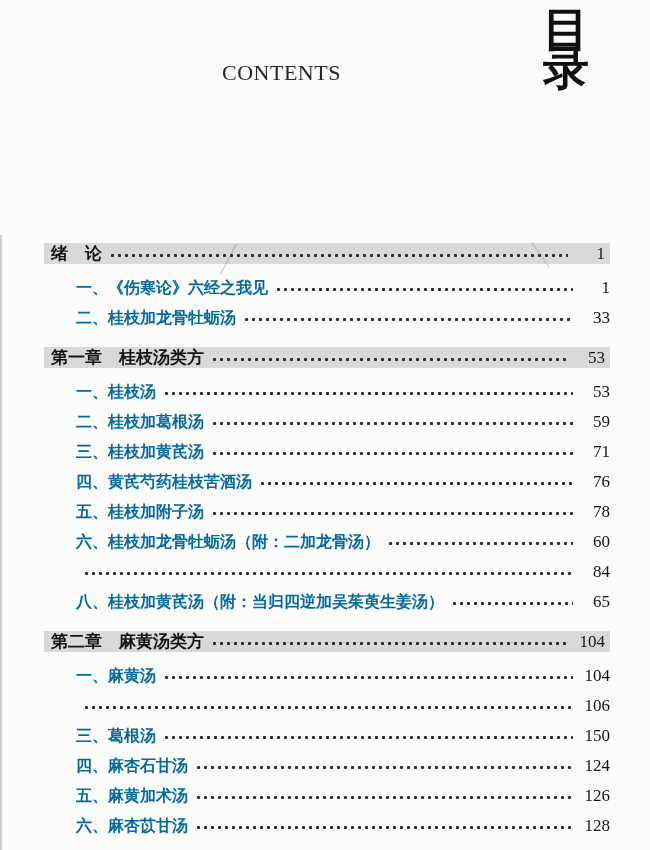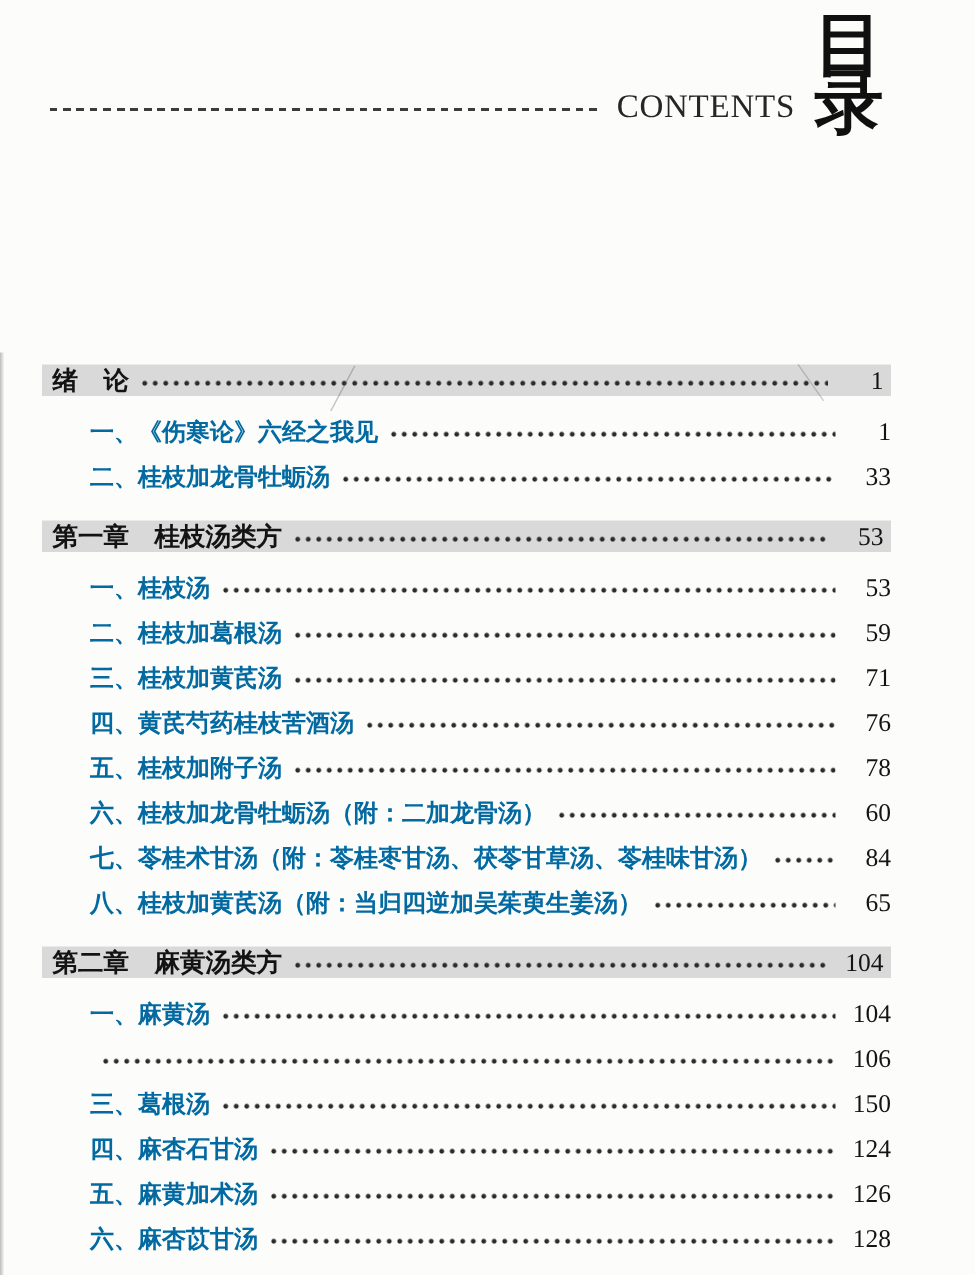--- a/index.html
+++ b/index.html
@@ -27,41 +27,42 @@
     color: #101010;
   }
   .contents-row {
     position: absolute;
     top: 57px;
     left: 33px;
     width: 497px;
     height: 28px;
     display: flex;
     align-items: center;
+    flex-direction: column;
   }
   .dash-line {
     flex: 1;
     height: 2px;
     margin-right: 9px;
     margin-top: 3px;
     background: repeating-linear-gradient(90deg, #3c3c3c 0 5px, transparent 5px 9px);
   }
   .contents-en {
     font-family: "Liberation Serif", "DejaVu Serif", serif;
     font-size: 22px;
     letter-spacing: 0.5px;
     color: #262626;
     white-space: nowrap;
   }
 
   
   .toc {
     position: absolute;
     top: 243px;
-    left: 28px;
+    left: 44px;
     width: 566px;
   }
   .chapter-bar {
     height: 21px;
     background: #d9d9d9;
     display: flex;
     align-items: center;
     padding: 0 5px 0 7px;
     margin: 14px 0 9px 0;
   }
@@ -201,21 +202,20 @@
     <span class="pagenum">78</span>
   </div>
 
   <div class="entry">
     <span class="entry-title">六、桂枝加龙骨牡蛎汤（附：二加龙骨汤）</span>
     <span class="leader"></span>
     <span class="pagenum">60</span>
   </div>
 
   <div class="entry">
-    <span class="entry-title">七、苓桂术甘汤（附：苓桂枣甘汤、茯苓甘草汤、苓桂味甘汤）</span>
     <span class="leader"></span>
     <span class="pagenum">84</span>
   </div>
 
   <div class="entry">
     <span class="entry-title">八、桂枝加黄芪汤（附：当归四逆加吴茱萸生姜汤）</span>
     <span class="leader"></span>
     <span class="pagenum">65</span>
   </div>
 

